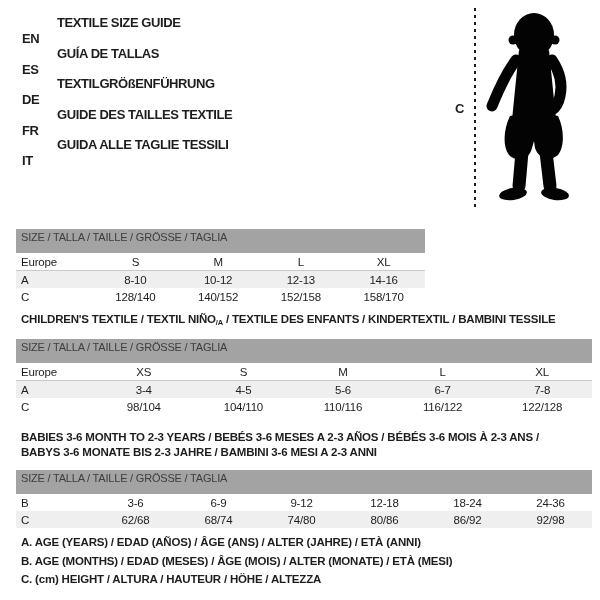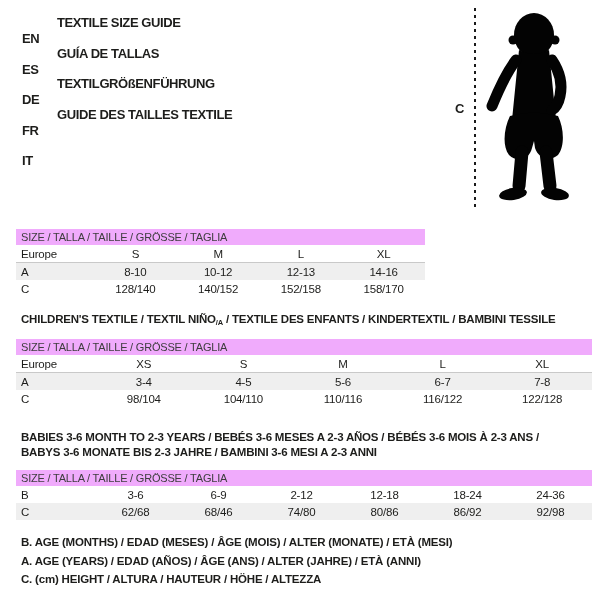--- a/index.html
+++ b/index.html
@@ -18,21 +18,21 @@
     background:repeating-linear-gradient(to bottom,#1a1a1a 0 3px,transparent 3px 7px);
   }
   .height-label{position:absolute;left:455px;top:101px;font-size:13px;font-weight:bold;}
   .baby-svg{position:absolute;left:481px;top:8px;}
   
   .size-table-block{position:absolute;left:16px;}
   .tbl-title{font-size:11.5px;font-weight:bold;letter-spacing:-0.2px;line-height:12px;padding-left:5px;white-space:nowrap;}
   .tbl-title .subscript{font-size:7.5px;vertical-align:-2px;}
   .tbl-title.two-line{line-height:14.5px;}
   .size-bar{
-    margin-top:10px;height:16px;line-height:16px;background:#f0abfc;
+    margin-top:10px;height:24px;line-height:16px;background:#a3a3a3;
     color:#3d3d3d;font-size:11px;padding-left:5px;letter-spacing:-0.2px;
   }
   table.size-table{border-collapse:collapse;width:100%;table-layout:fixed;font-size:11.5px;letter-spacing:-0.2px;}
   table.size-table td{height:17px;padding:0;text-align:center;vertical-align:middle;}
   table.size-table td.label-col{text-align:left;padding-left:5px;}
   tr.shaded td{background:#efefef;}
   tr.rule-under td{border-bottom:1px solid #c9c9c9;}
   
   .notes{position:absolute;left:21px;top:533px;font-size:11.5px;font-weight:bold;line-height:18.5px;letter-spacing:-0.2px;}
   .t-junior{top:219px;width:409px;}
@@ -54,20 +54,21 @@
   <div class="lang-row">
     <span class="lang-code">DE</span>
     <span class="lang-label">TEXTILGRÖßENFÜHRUNG</span>
   </div>
   <div class="lang-row">
     <span class="lang-code">FR</span>
     <span class="lang-label">GUIDE DES TAILLES TEXTILE</span>
   </div>
   <div class="lang-row">
     <span class="lang-code">IT</span>
+    <span class="lang-label">GUIDA ALLE TAGLIE TESSILI</span>
   </div>
 </div>
 
 <div class="measure-line"></div>
 <div class="height-label">C</div>
 <svg class="baby-svg" width="112" height="200" viewBox="0 0 110 200" aria-hidden="true">
   <g fill="#030303" stroke="none">
     <ellipse cx="52" cy="27" rx="20" ry="22"></ellipse>
     <circle cx="31" cy="32" r="4.5"></circle>
     <circle cx="73" cy="32" r="4.5"></circle>
@@ -173,35 +174,35 @@
         <col>
         <col>
         <col>
         <col>
       </colgroup>
     <tbody>
         <tr>
       <td class="label-col">B</td>
       <td>3-6</td>
       <td>6-9</td>
-      <td>2-12</td>
+      <td>9-12</td>
       <td>12-18</td>
       <td>18-24</td>
       <td>24-36</td>
     </tr>
     <tr class="shaded">
       <td class="label-col">C</td>
       <td>62/68</td>
-      <td>68/46</td>
+      <td>68/74</td>
       <td>74/80</td>
       <td>80/86</td>
       <td>86/92</td>
       <td>92/98</td>
     </tr>
   </tbody>
     </table>
 </div>
 
 <div class="notes">
+  <div>A. AGE (YEARS) / EDAD (AÑOS) / ÂGE (ANS) / ALTER (JAHRE) / ETÀ (ANNI)</div>
   <div>B. AGE (MONTHS) / EDAD (MESES) / ÂGE (MOIS) / ALTER (MONATE) / ETÀ (MESI)</div>
-  <div>A. AGE (YEARS) / EDAD (AÑOS) / ÂGE (ANS) / ALTER (JAHRE) / ETÀ (ANNI)</div>
   <div>C. (cm) HEIGHT / ALTURA / HAUTEUR / HÖHE / ALTEZZA</div>
 </div>
 
 </body></html>

